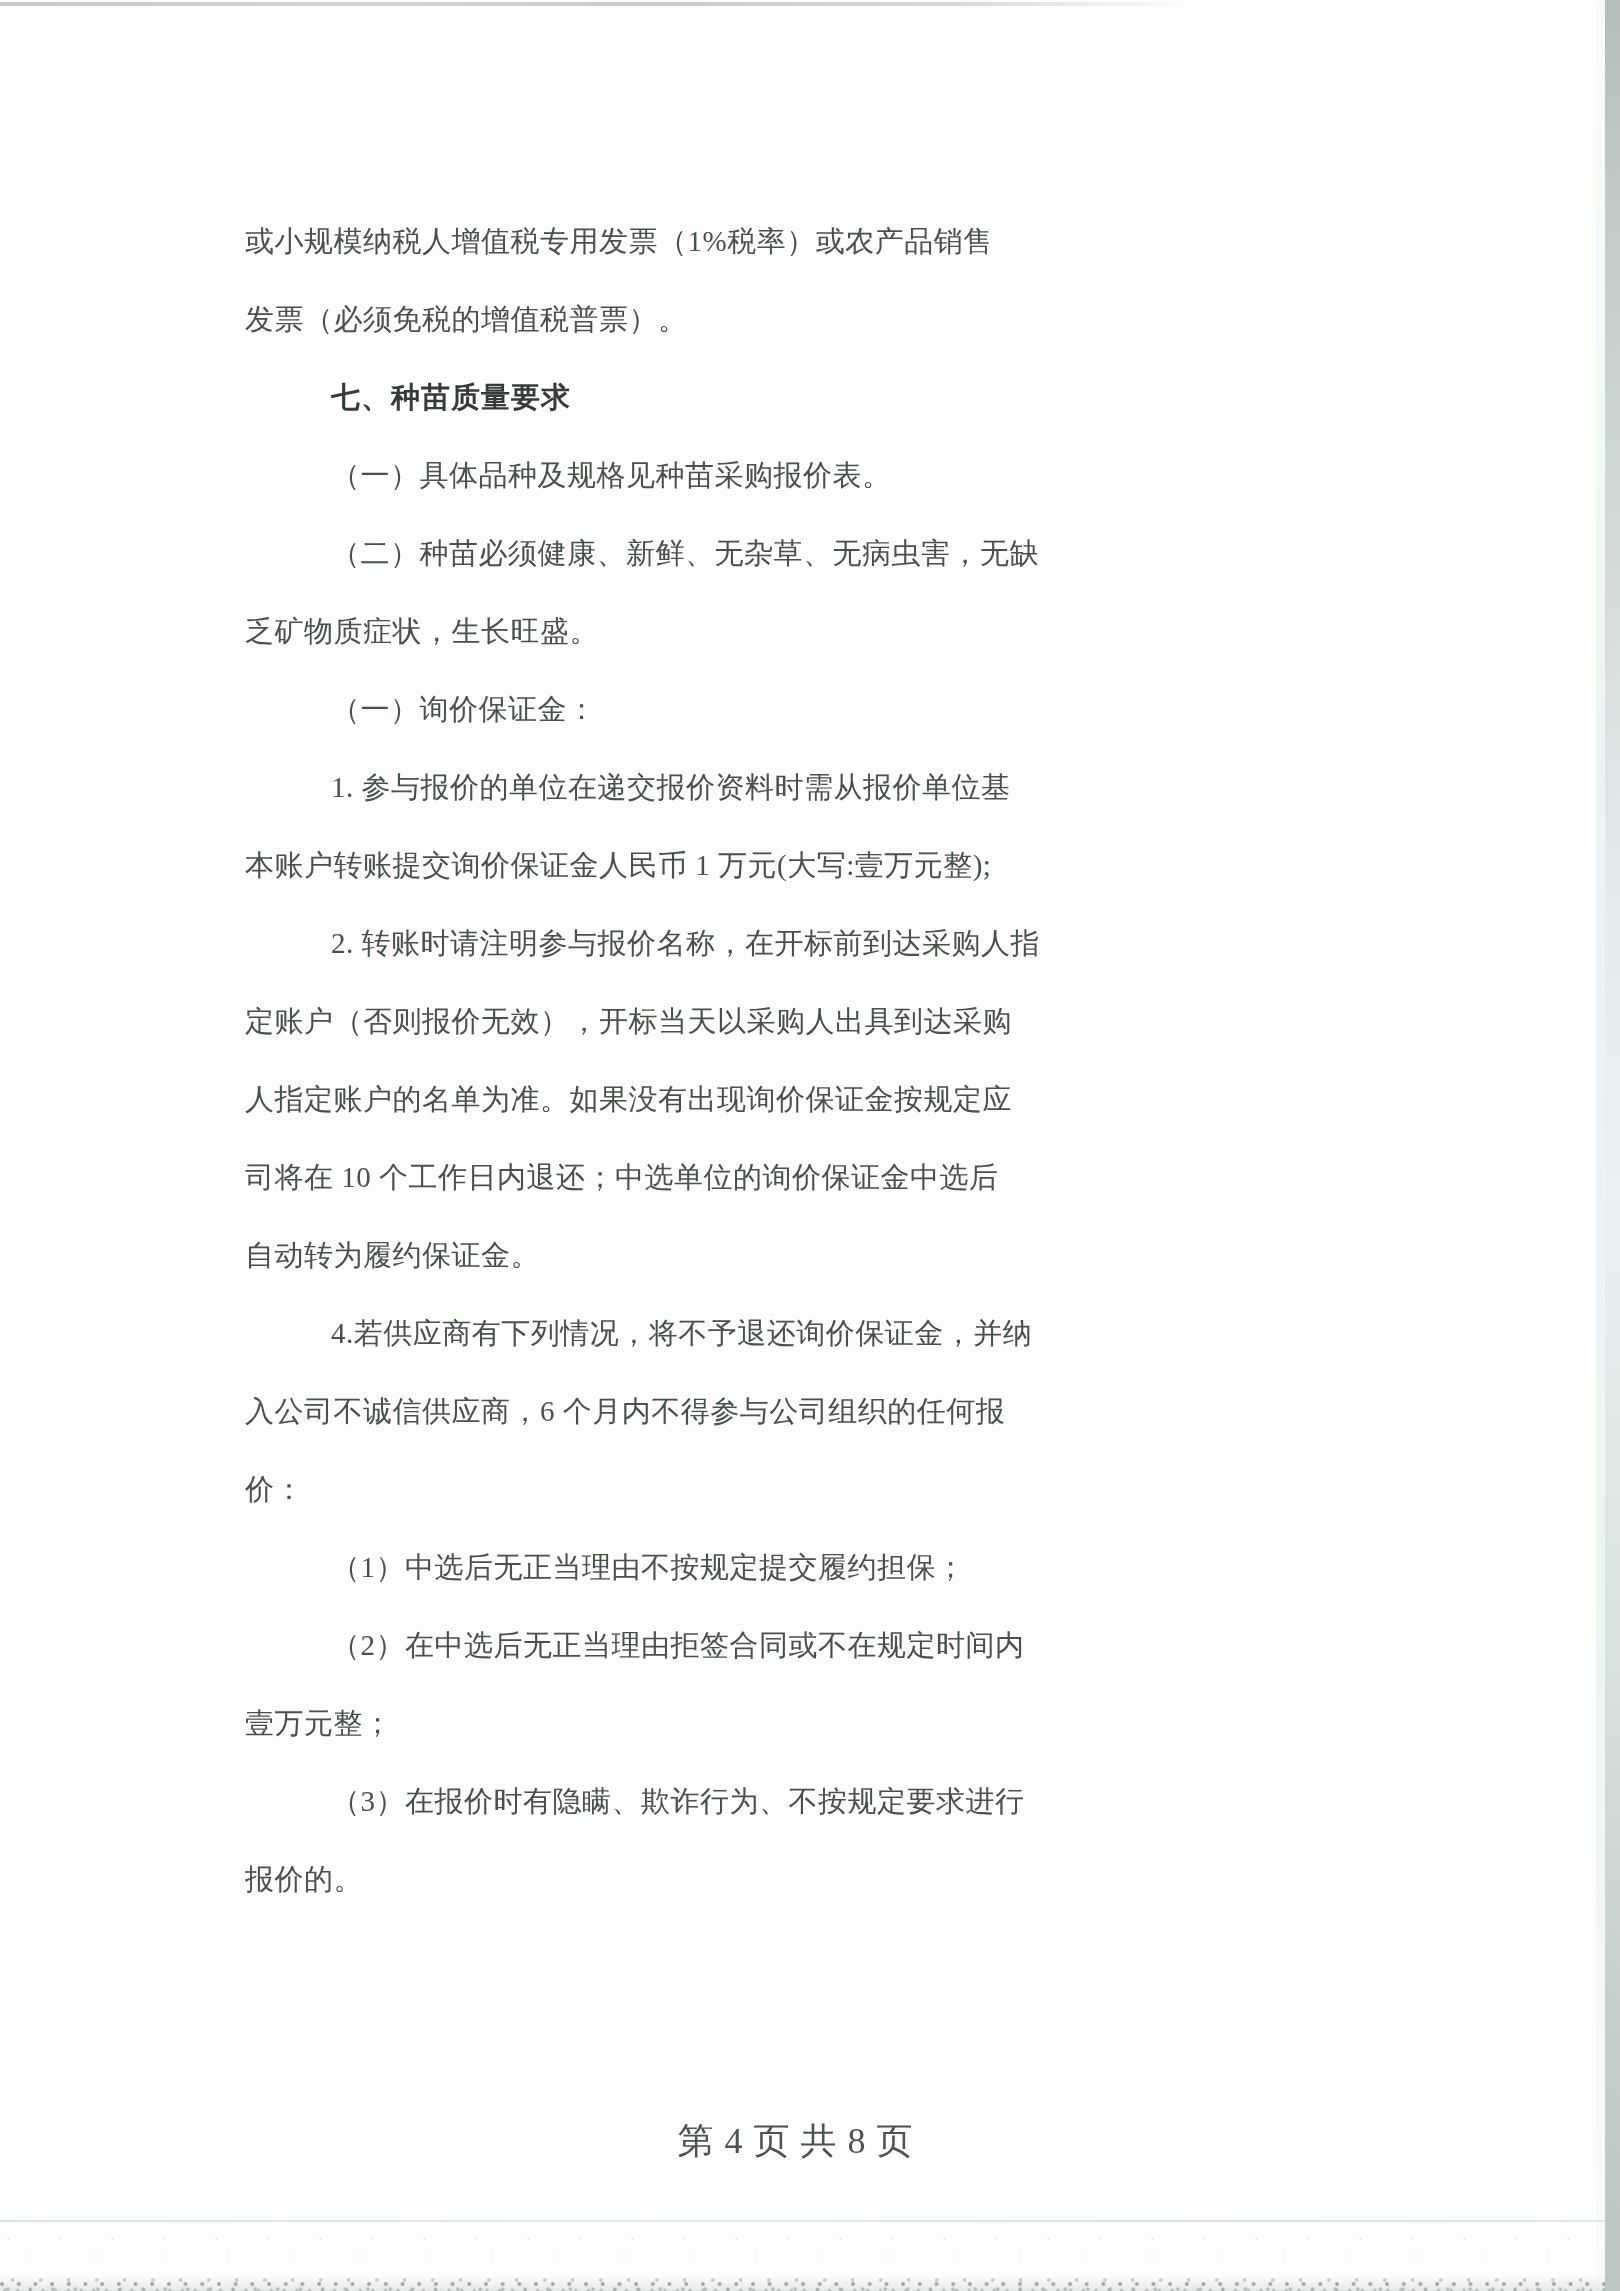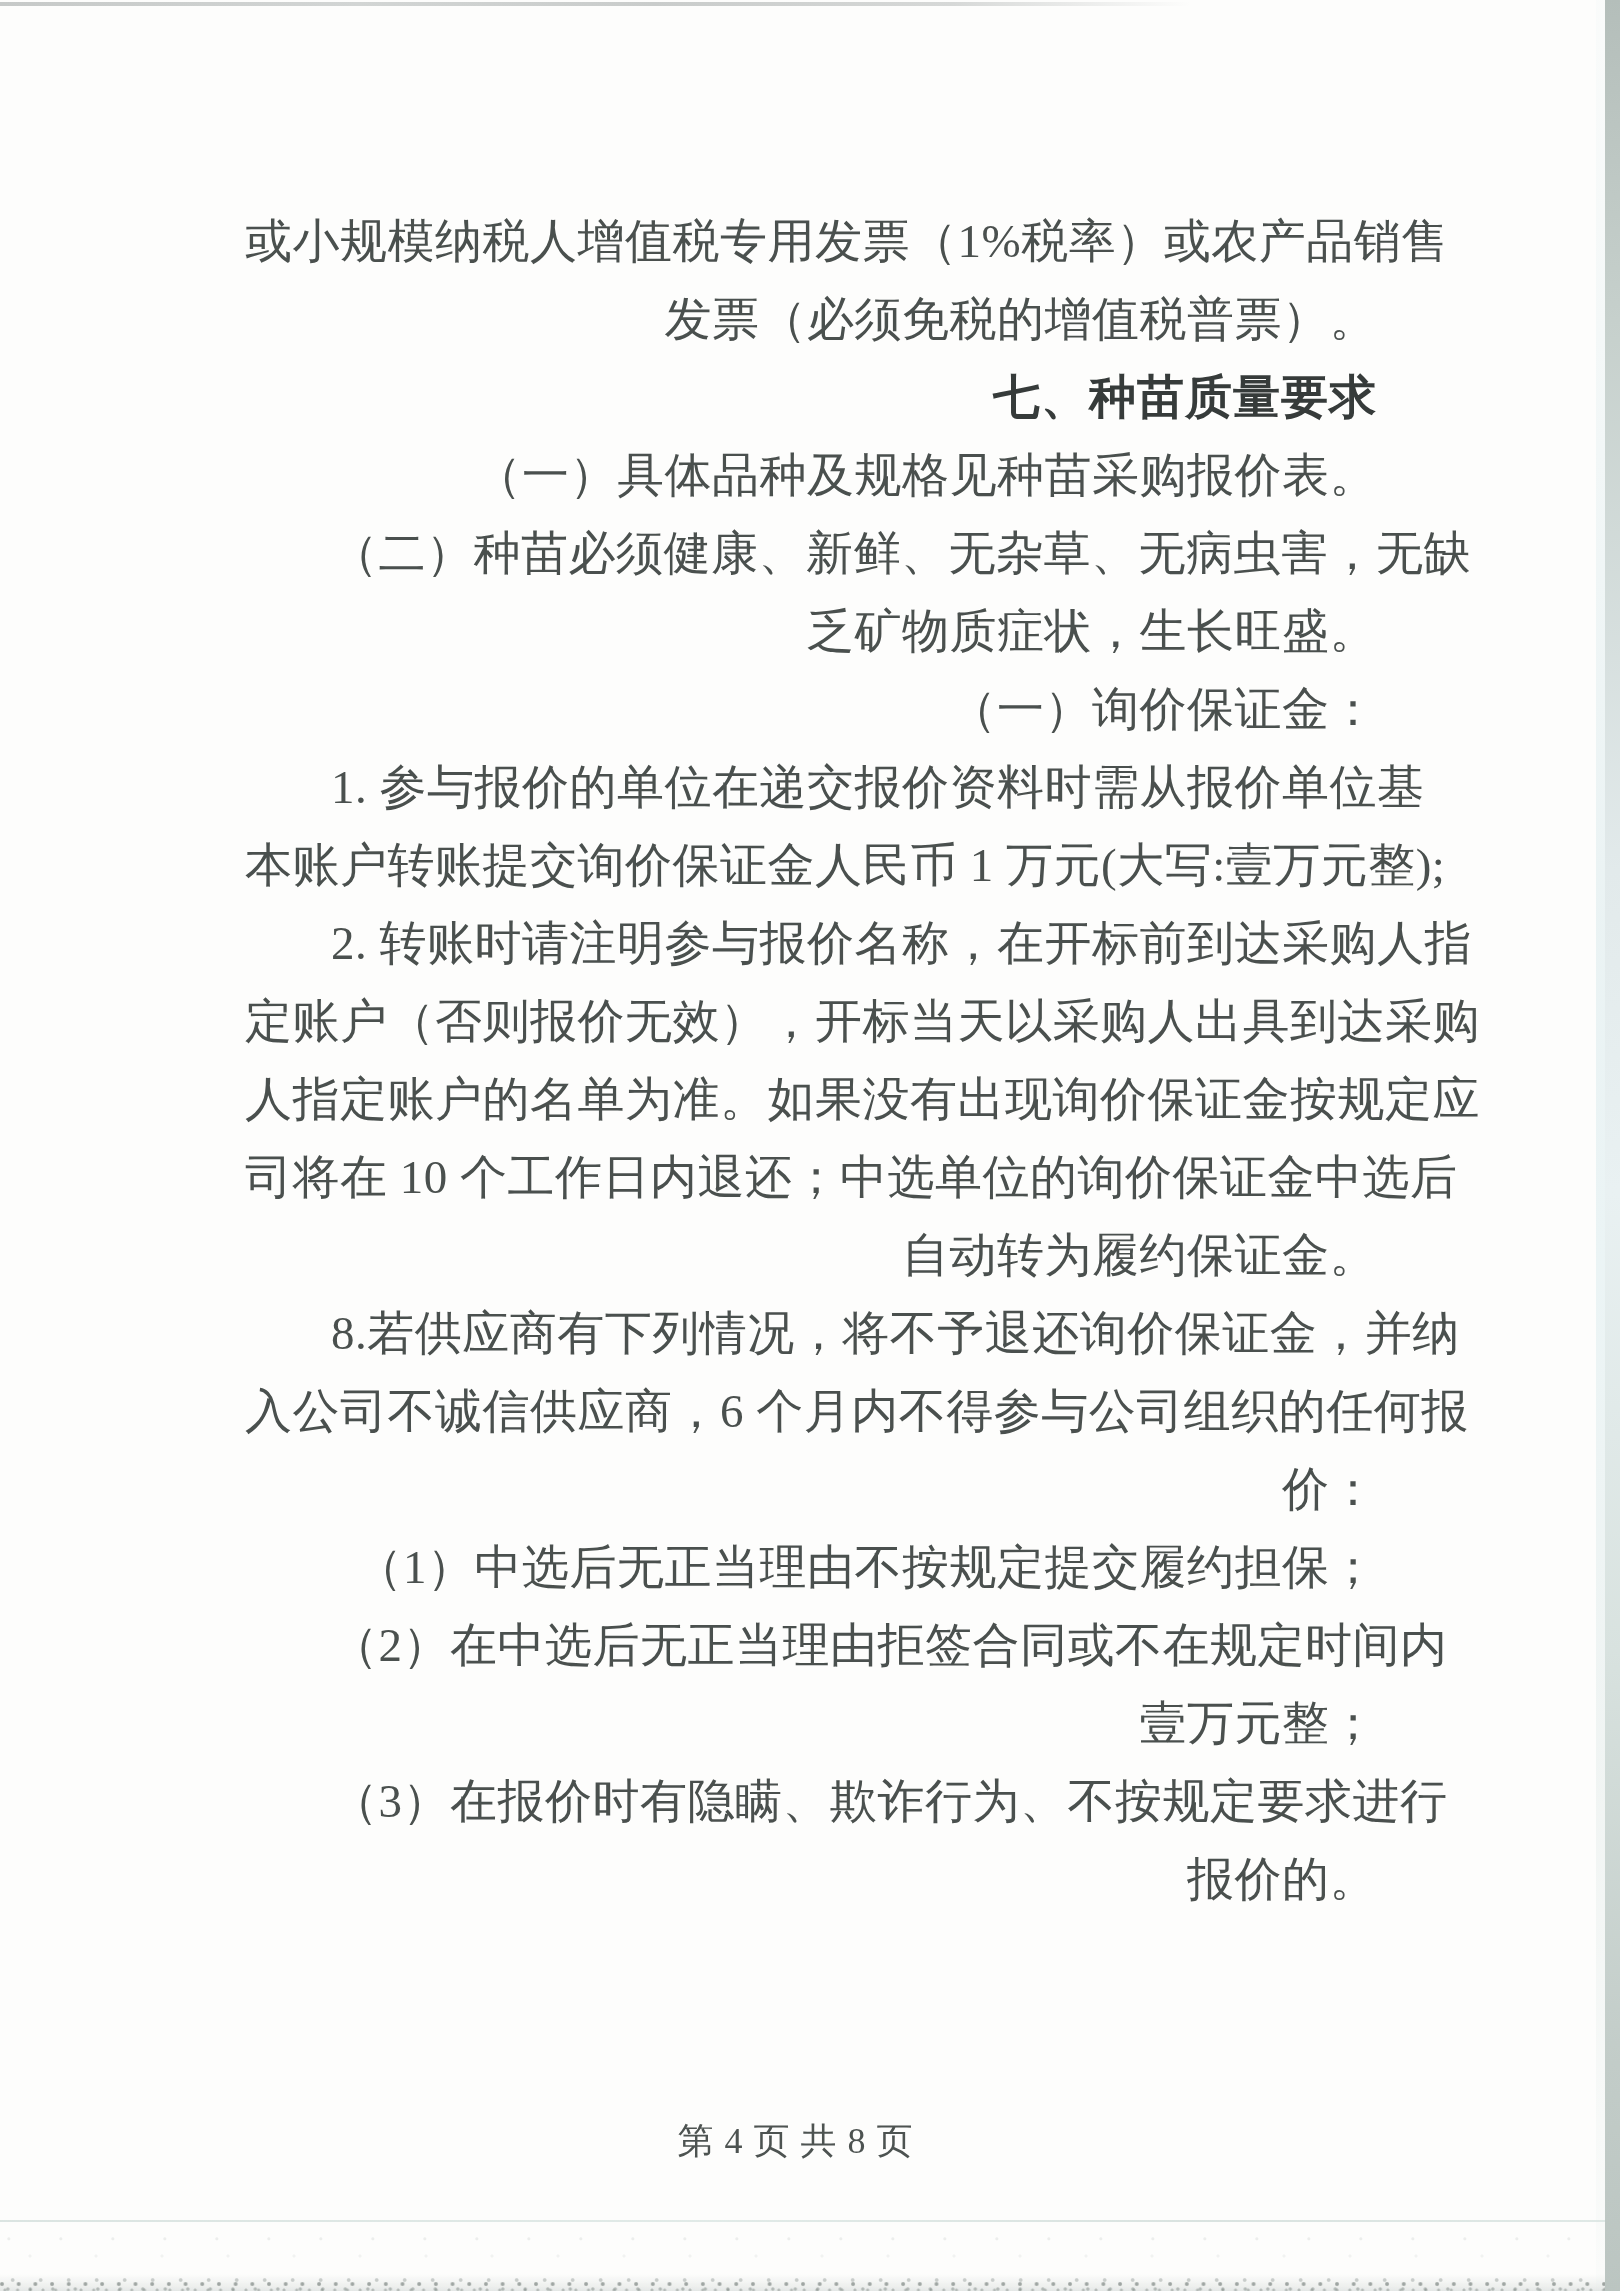--- a/index.html
+++ b/index.html
@@ -6,23 +6,23 @@
   body{
     width:1620px;height:2292px;position:relative;overflow:hidden;
     background:#fdfdfc;
     font-family:"Liberation Serif","DejaVu Serif",serif;
   }
   
   .textblock{
     position:absolute;left:245px;top:202px;width:1132px;
   }
   .ln{
-    height:78px;line-height:78px;font-size:47px;
+    height:78px;line-height:78px;font-size:29px;
     color:#4a504e;letter-spacing:0.5px;
-    white-space:nowrap;text-align:right;
+    white-space:nowrap;text-align:left;
   }
   .ln.ind{text-indent:86px;}
   .ln.bold{
     font-family:"Liberation Sans","DejaVu Sans",sans-serif;
     font-weight:700;color:#363b3a;letter-spacing:1px;
   }
   
   .footer{
     position:absolute;left:0;right:29px;top:2120px;height:43px;
     line-height:43px;text-align:center;
@@ -76,21 +76,21 @@
   <div class="ln ind">（二）种苗必须健康、新鲜、无杂草、无病虫害，无缺</div>
   <div class="ln">乏矿物质症状，生长旺盛。</div>
   <div class="ln ind">（一）询价保证金：</div>
   <div class="ln ind">1. 参与报价的单位在递交报价资料时需从报价单位基</div>
   <div class="ln">本账户转账提交询价保证金人民币 1 万元(大写:壹万元整);</div>
   <div class="ln ind">2. 转账时请注明参与报价名称，在开标前到达采购人指</div>
   <div class="ln">定账户（否则报价无效），开标当天以采购人出具到达采购</div>
   <div class="ln">人指定账户的名单为准。如果没有出现询价保证金按规定应</div>
   <div class="ln">司将在 10 个工作日内退还；中选单位的询价保证金中选后</div>
   <div class="ln">自动转为履约保证金。</div>
-  <div class="ln ind">8.若供应商有下列情况，将不予退还询价保证金，并纳</div>
+  <div class="ln ind">4.若供应商有下列情况，将不予退还询价保证金，并纳</div>
   <div class="ln">入公司不诚信供应商，6 个月内不得参与公司组织的任何报</div>
   <div class="ln">价：</div>
   <div class="ln ind">（1）中选后无正当理由不按规定提交履约担保；</div>
   <div class="ln ind">（2）在中选后无正当理由拒签合同或不在规定时间内</div>
   <div class="ln">壹万元整；</div>
   <div class="ln ind">（3）在报价时有隐瞒、欺诈行为、不按规定要求进行</div>
   <div class="ln">报价的。</div>
 </div>
 
 <div class="footer">第 4 页 共 8 页</div>

